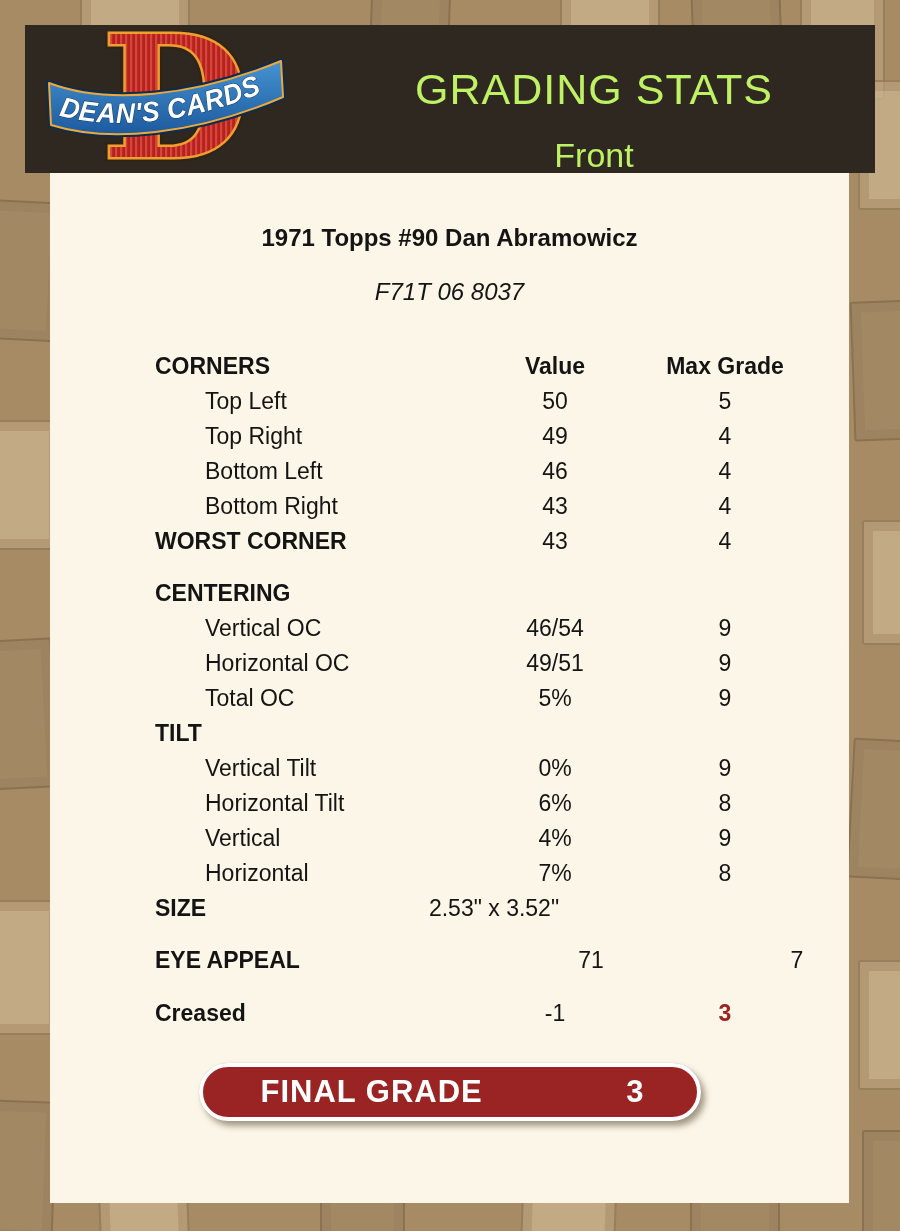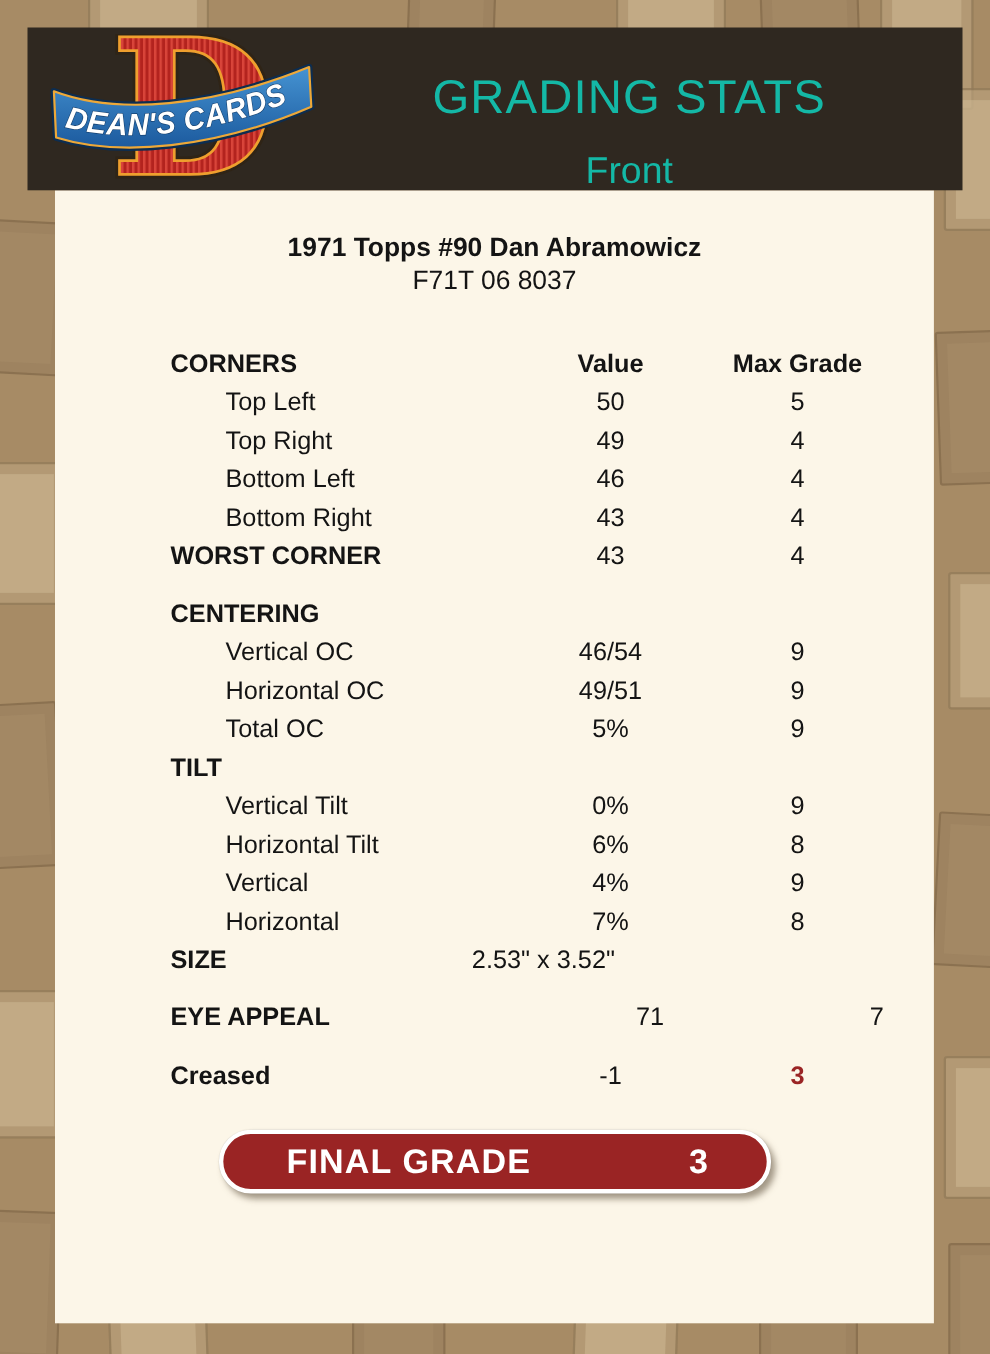--- a/index.html
+++ b/index.html
@@ -23,33 +23,33 @@
   .bg-card.dk { background:rgba(150,124,92,0.50); }
   .bg-card.dk::after { background:rgba(168,142,106,0.45); }
 
   
   .header {
     position:absolute; left:25px; top:25px; width:850px; height:148px;
     background:#2f2820; z-index:2;
   }
   .logo { position:absolute; left:20px; top:6px; }
   .header-text {
-    position:absolute; left:277px; top:40px; width:540px;
-    text-align:center; color:#14b8a6;
+    position:absolute; left:299px; top:40px; width:540px;
+    text-align:center; color:#bef264;
   }
   .header-title { font-size:43px; line-height:48px; letter-spacing:1px; font-weight:400; }
   .header-subtitle { font-size:34px; line-height:36px; margin-top:24px; font-weight:400; }
 
   
   .panel {
     position:absolute; left:50px; top:173px; width:799px; height:1030px;
-    background:#fcf6e8; z-index:1; padding-top:40px; color:#141414;
+    background:#fcf6e8; z-index:1; padding-top:52px; color:#141414;
   }
   .card-title { text-align:center; font-size:24px; font-weight:bold; line-height:26px; }
-  .card-id    { text-align:center; font-size:24px; line-height:26px; margin-top:4px; }
+  .card-id    { text-align:center; font-size:24px; line-height:26px; margin-top:28px;font-style:italic; }
 
   .stats { margin-top:44px; }
   .stat-row { display:flex; height:35px; line-height:35px; font-size:23px; }
   .c-label { flex:0 0 400px; padding-left:155px; }
   .c-label.section { padding-left:105px; font-weight:bold; }
   .c-value { flex:0 0 210px; text-align:center; }
   .c-grade { flex:0 0 130px; text-align:center; }
   .head { font-weight:bold; }
   .red  { color:#9a2424; font-weight:bold; }
   .size-shift { transform:translateX(-61px); }

